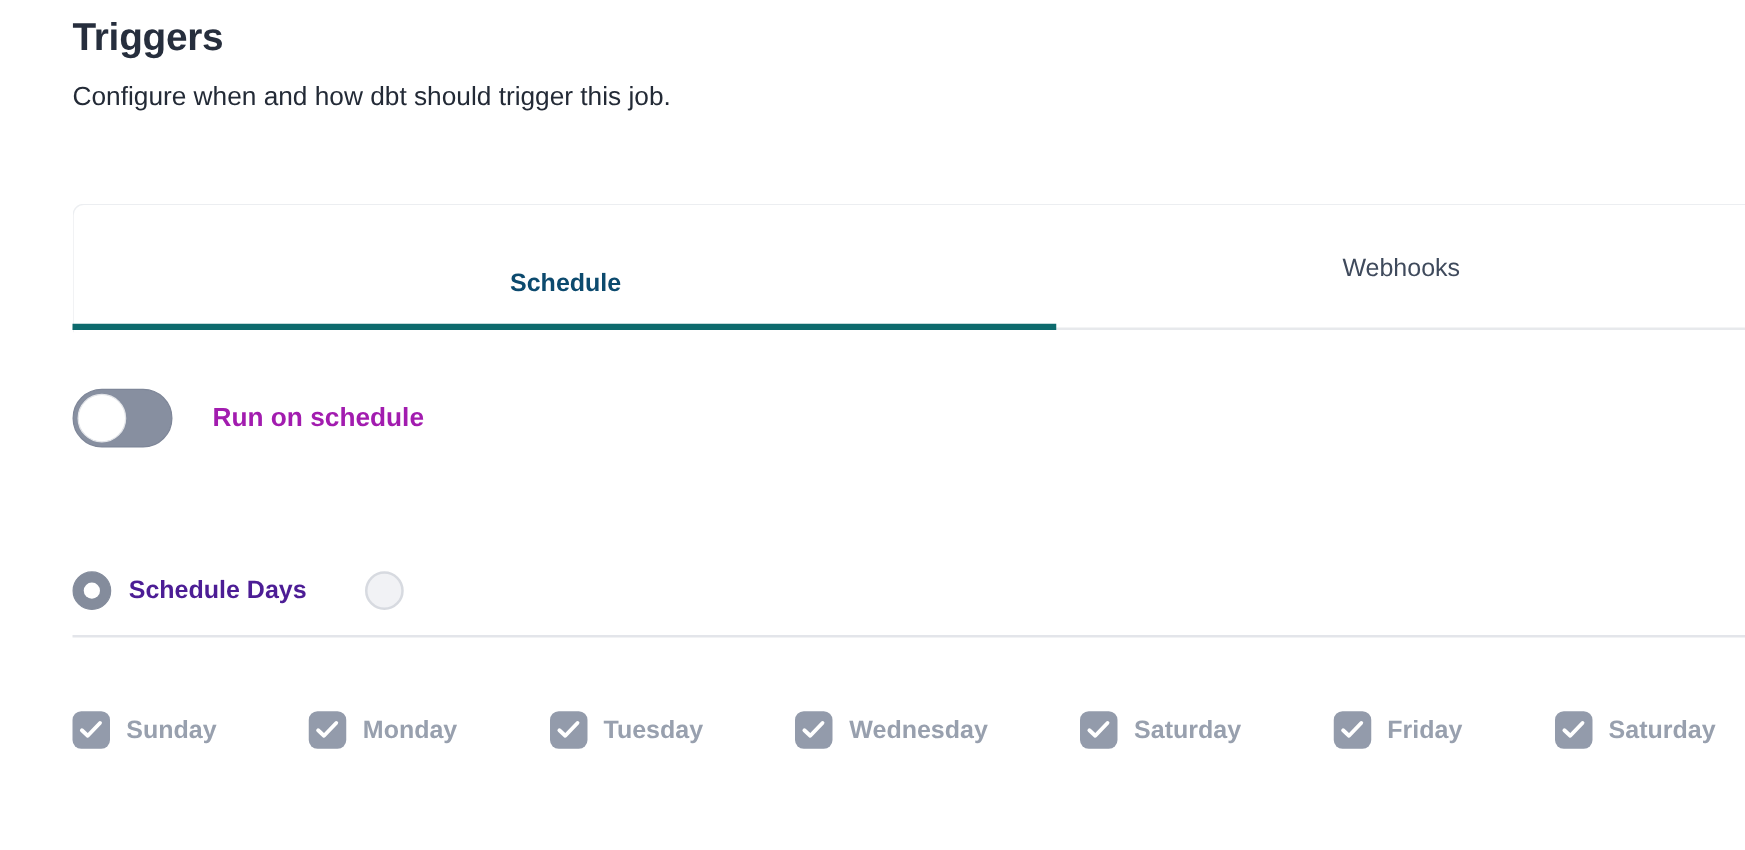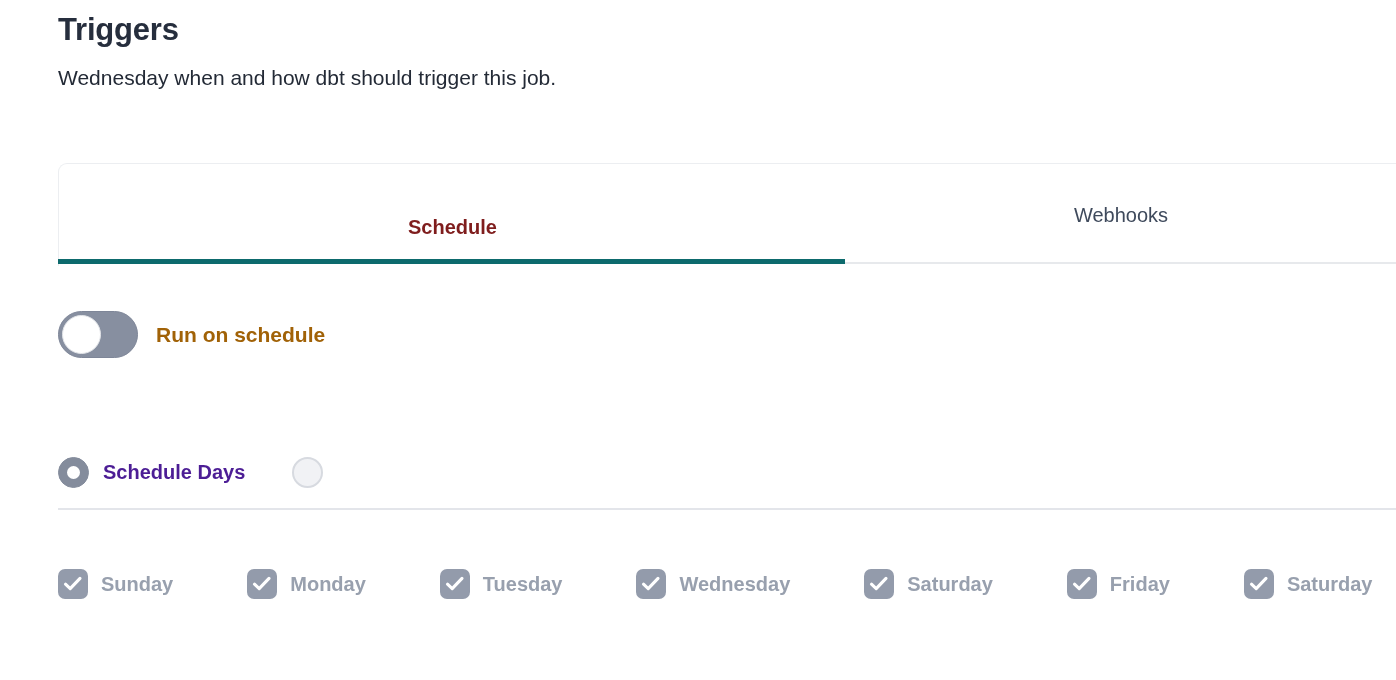--- a/index.html
+++ b/index.html
@@ -77,21 +77,21 @@
     justify-content: center;
     font-size: 20px;
     height: 100%;
     box-sizing: border-box;
     cursor: pointer;
   }
   .tab.secondary {
     flex: 1 1 auto;
   }
   .tab-label-active {
-    color: #7f1d1d;
+    color: #0c4a6e;
     font-weight: bold;
     margin-top: 25px;
   }
   .tab-label-inactive {
     color: #3f4a5c;
     font-weight: normal;
   }
   
   .tab-underline-base {
     position: absolute;
@@ -134,24 +134,24 @@
     left: 3px;
     top: 3px;
     width: 39px;
     height: 39px;
     border-radius: 50%;
     background: #ffffff;
     border: 1px solid #e3e5e9;
     box-sizing: border-box;
   }
   .toggle-label {
-    margin-left: 18px;
+    margin-left: 32px;
     font-size: 21px;
     font-weight: bold;
-    color: #a16207;
+    color: #a21caf;
     white-space: nowrap;
   }
 
   
   .radio-row {
     position: absolute;
     left: 58px;
     top: 457px;
     display: flex;
     align-items: center;
@@ -245,21 +245,21 @@
     white-space: nowrap;
   }
 </style>
 </head>
 <body>
 
 <div class="page">
 
   <div class="header">
     <div class="page-title">Triggers</div>
-    <div class="page-subtitle">Wednesday when and how dbt should trigger this job.</div>
+    <div class="page-subtitle">Configure when and how dbt should trigger this job.</div>
   </div>
 
   <div class="tab-card">
     <div class="tab-strip">
       <div class="tab">
         <span class="tab-label-active">Schedule</span>
       </div>
       <div class="tab secondary">
         <span class="tab-label-inactive">Webhooks</span>
       </div>

